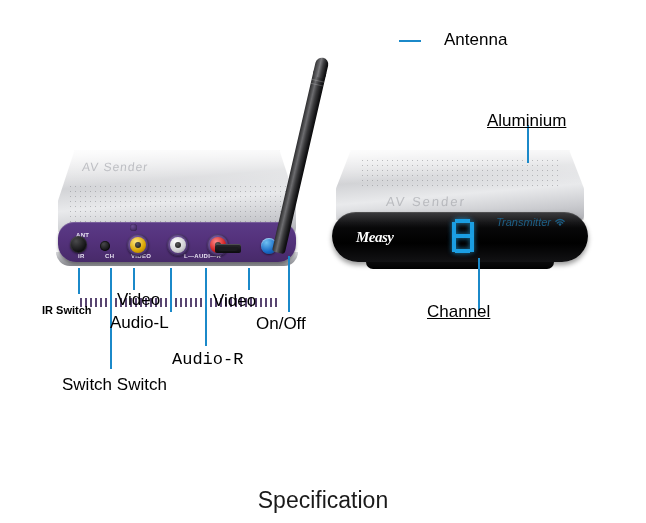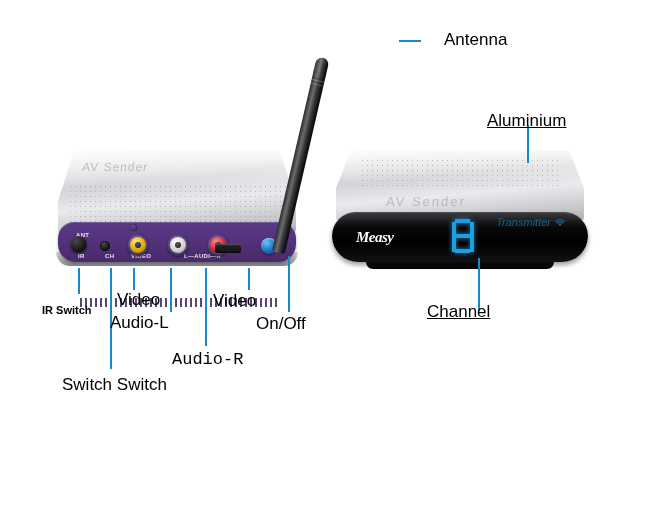--- a/index.html
+++ b/index.html
@@ -336,14 +336,15 @@
   <div class="callout lg" style="left:117px;top:291px;">Video</div>
   <div class="callout lg" style="left:110px;top:314px;">Audio-L</div>
   <div class="callout lg" style="left:172px;top:351px;font-family:Liberation Mono, monospace;">Audio-R</div>
   <div class="callout lg" style="left:213px;top:292px;">Video</div>
   <div class="callout lg" style="left:256px;top:315px;">On/Off</div>
 
   <div class="callout lg" style="left:424px;top:31px;margin-left:20px;">Antenna</div>
   <div class="callout lg" style="left:487px;top:112px;text-decoration:underline;">Aluminium</div>
   <div class="callout lg" style="left:427px;top:303px;text-decoration:underline;">Channel</div>
 
+  <div id="spec-title">Specification</div>
 
 </div>
 
 </body></html>

